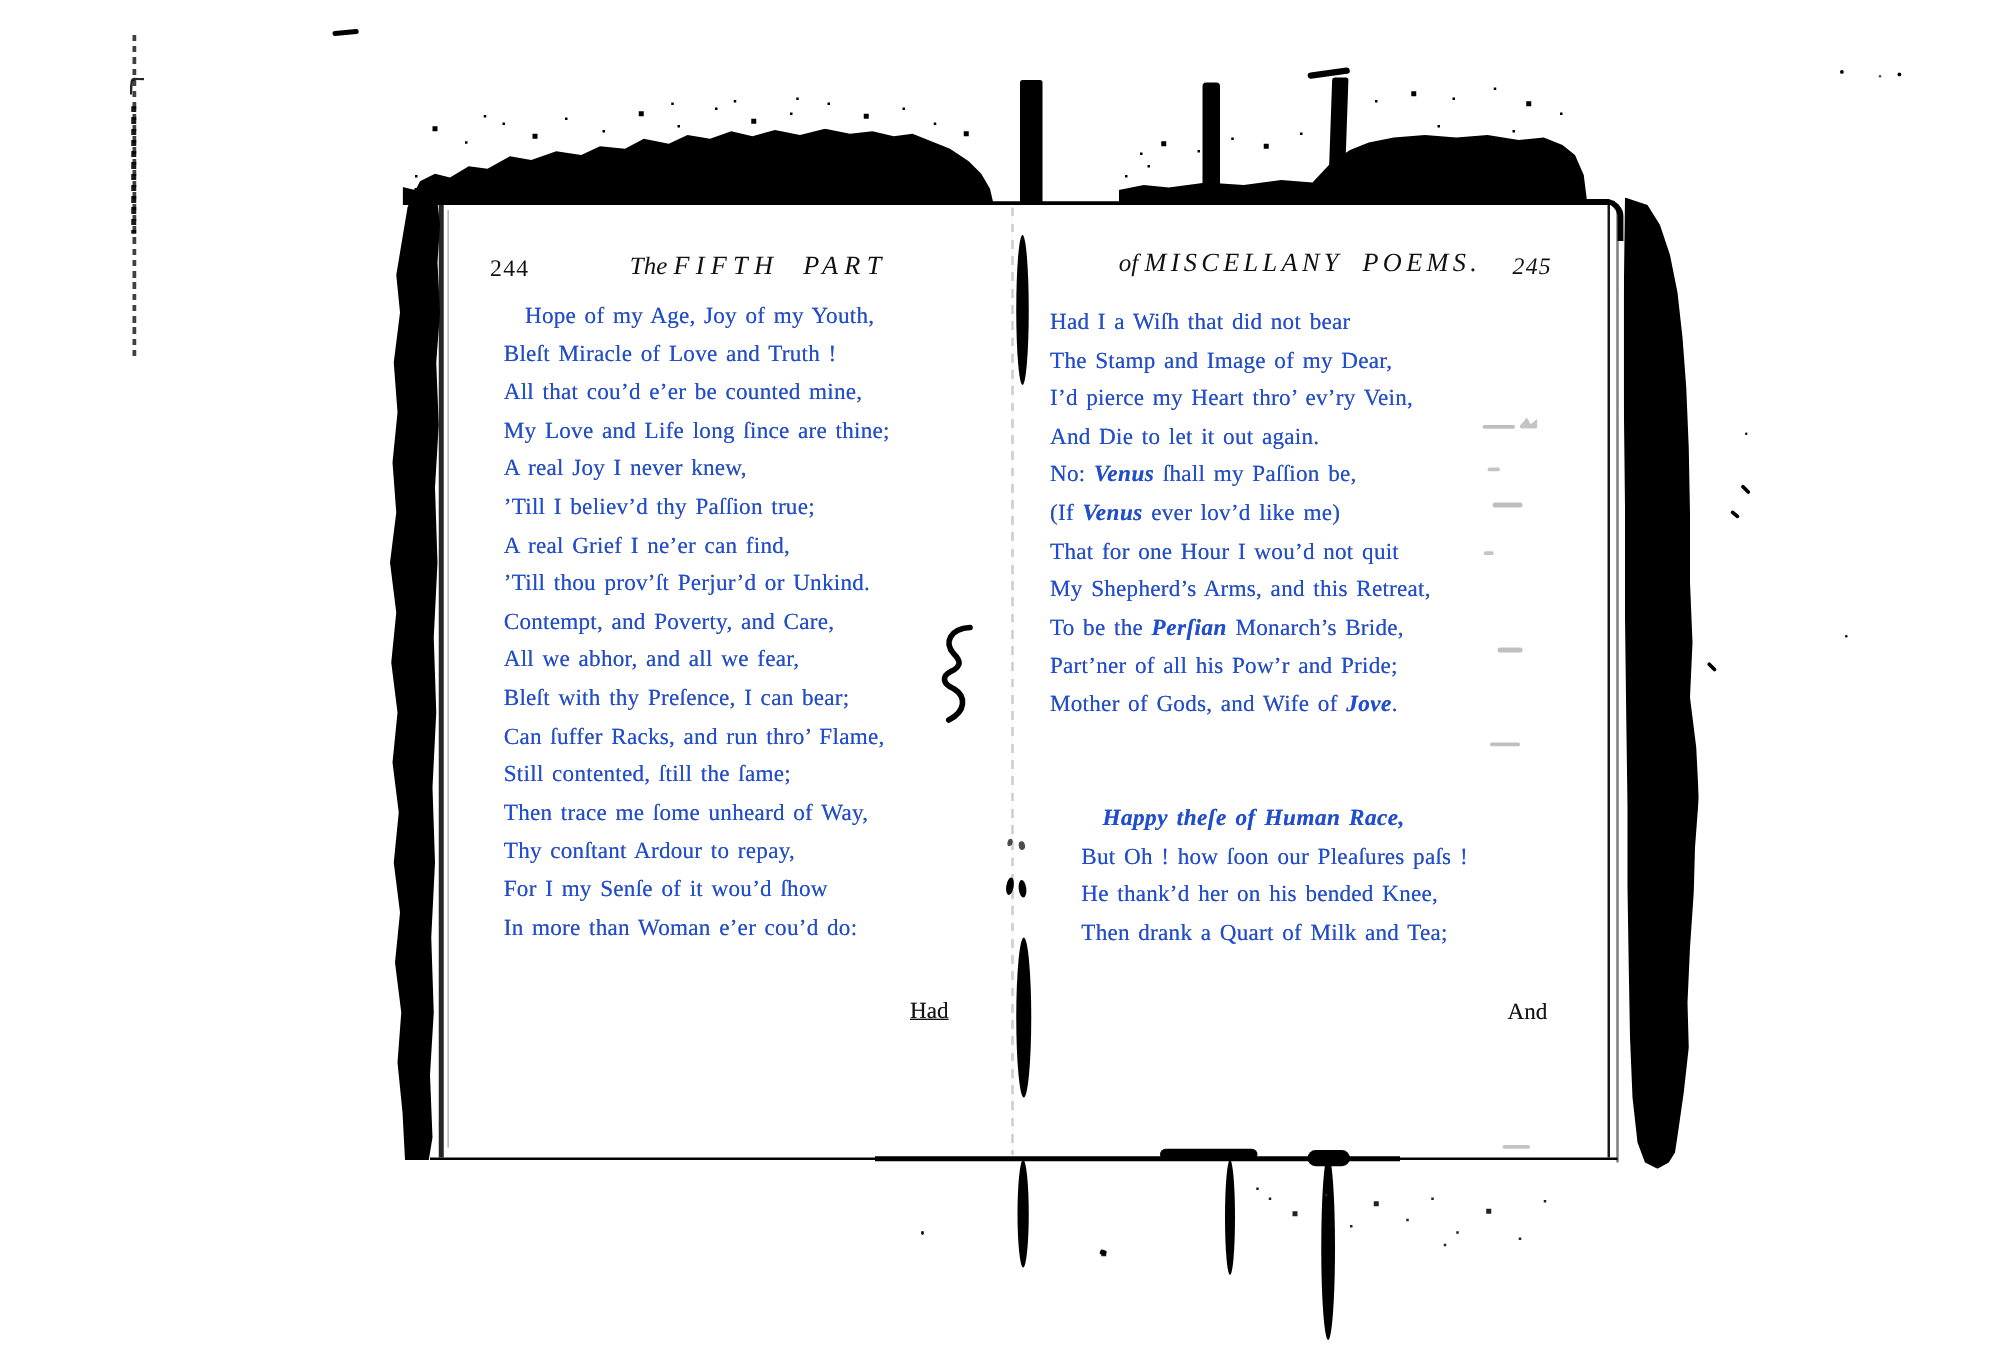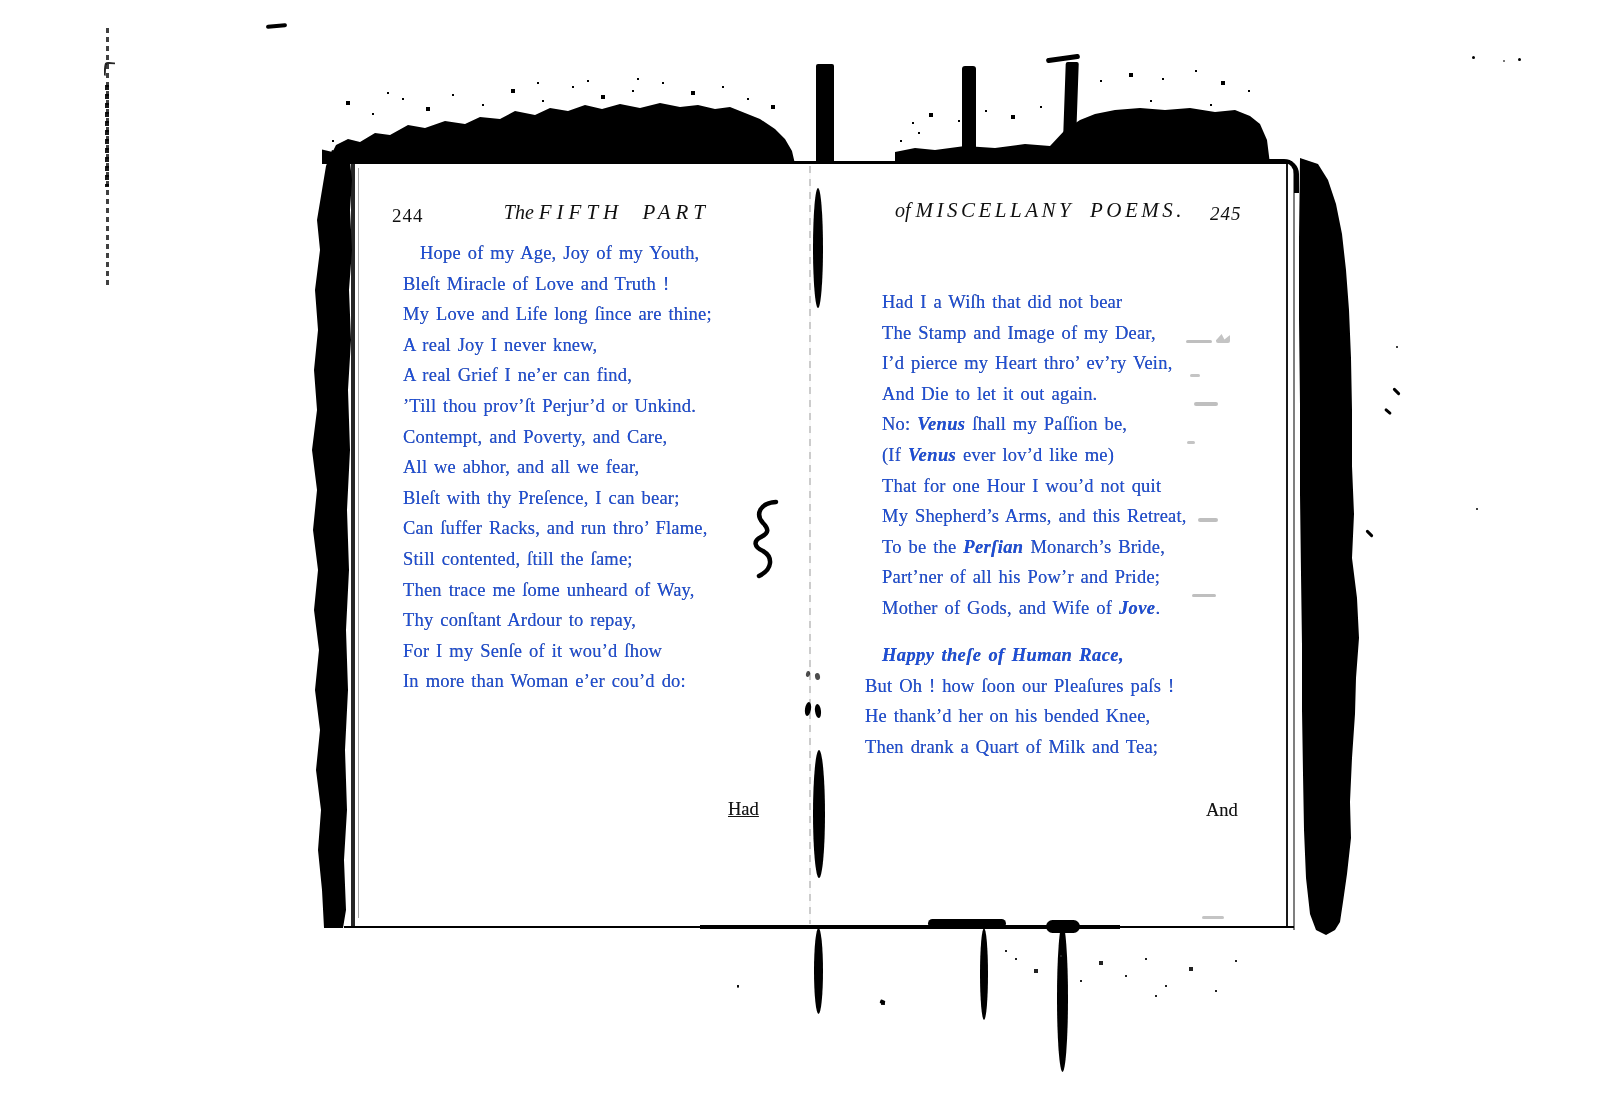--- a/index.html
+++ b/index.html
@@ -110,42 +110,44 @@
   <div class="lens" style="left:880px;top:1000px;width:5px;height:4px;transform:rotate(20deg);border-radius:1px;"></div>
 
   <span class="pagenum" style="left:392px;top:205px;">244</span>
   <div class="running-head" style="left:455px;top:200px;width:255px;text-align:right;">
     <i>The</i>
     <i class="caps">FIFTH PART</i>
   </div>
   <div class="poem" id="left-poem" style="left:403px;top:238px;">
       <div class="line indent"><span>Hope of my Age, Joy of my Youth,</span></div>
       <div class="line"><span>Bleſt Miracle of Love and Truth !</span></div>
+      <div class="line"><span>All that cou’d e’er be counted mine,</span></div>
       <div class="line"><span>My Love and Life long ſince are thine;</span></div>
       <div class="line"><span>A real Joy I never knew,</span></div>
+      <div class="line"><span>’Till I believ’d thy Paſſion true;</span></div>
       <div class="line"><span>A real Grief I ne’er can find,</span></div>
       <div class="line"><span>’Till thou prov’ſt Perjur’d or Unkind.</span></div>
       <div class="line"><span>Contempt, and Poverty, and Care,</span></div>
       <div class="line"><span>All we abhor, and all we fear,</span></div>
       <div class="line"><span>Bleſt with thy Preſence, I can bear;</span></div>
       <div class="line"><span>Can ſuffer Racks, and run thro’ Flame,</span></div>
       <div class="line"><span>Still contented, ſtill the ſame;</span></div>
       <div class="line"><span>Then trace me ſome unheard of Way,</span></div>
       <div class="line"><span>Thy conſtant Ardour to repay,</span></div>
       <div class="line"><span>For I my Senſe of it wou’d ſhow</span></div>
       <div class="line"><span>In more than Woman e’er cou’d do:</span></div>
     </div>
   <div class="catchword" style="left:728px;top:799px;text-decoration:underline;">Had</div>
 
   <div class="running-head right" style="left:890px;top:198px;width:300px;text-align:center;">
     <i>of</i>
     <i class="caps">MISCELLANY POEMS.</i>
   </div>
   <span class="pagenum" style="left:1210px;top:203px;font-style:italic;">245</span>
-  <div class="poem" id="right-poem-1" style="left:882px;top:243px;margin-top:44px;">
+  <div class="poem" id="right-poem-1" style="left:840px;top:243px;">
       <div class="line"><span>Had I a Wiſh that did not bear</span></div>
       <div class="line"><span>The Stamp and Image of my Dear,</span></div>
       <div class="line"><span>I’d pierce my Heart thro’ ev’ry Vein,</span></div>
       <div class="line"><span>And Die to let it out again.</span></div>
       <div class="line"><span>No: </span><i>Venus</i><span> ſhall my Paſſion be,</span></div>
       <div class="line"><span>(If </span><i>Venus</i><span> ever lov’d like me)</span></div>
       <div class="line"><span>That for one Hour I wou’d not quit</span></div>
       <div class="line"><span>My Shepherd’s Arms, and this Retreat,</span></div>
       <div class="line"><span>To be the </span><i>Perſian</i><span> Monarch’s Bride,</span></div>
       <div class="line"><span>Part’ner of all his Pow’r and Pride;</span></div>

